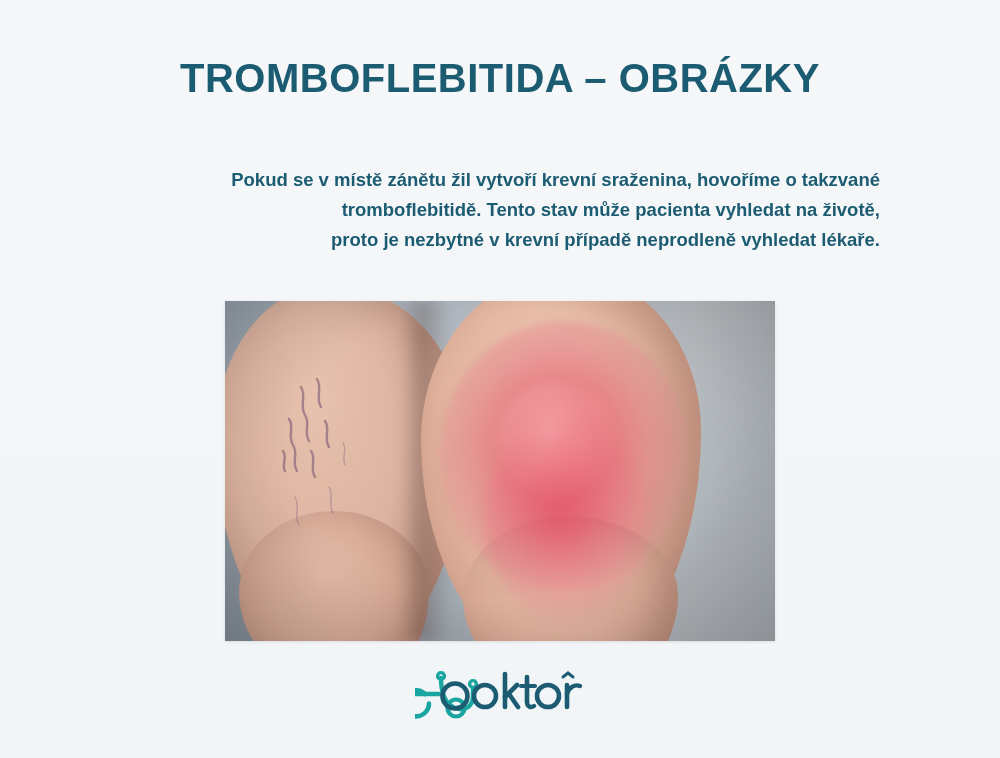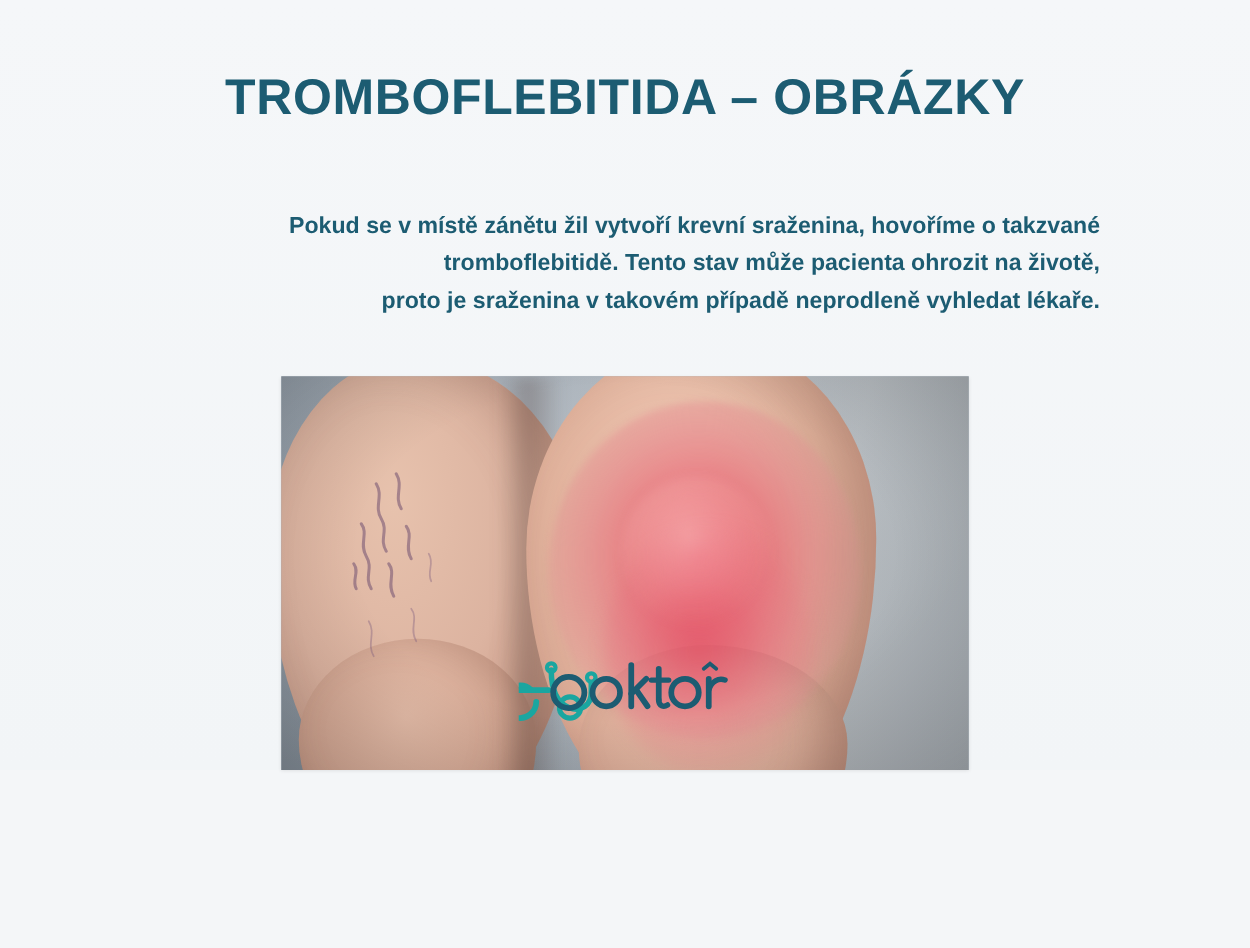--- a/index.html
+++ b/index.html
@@ -9,21 +9,21 @@
   body {
     width: 1000px;
     height: 758px;
     background: #f4f6f8;
     font-family: "Liberation Sans", sans-serif;
     overflow: hidden;
   }
   .page {
     position: relative;
     width: 1000px;
-    height: 616px;
+    height: 758px;
     background: linear-gradient(180deg, #f5f7f9 0%, #f2f5f7 100%);
     box-sizing: border-box;
     display: flex;
     flex-direction: column;
     align-items: center;
   }
   .title {
     margin-top: 54px;
     font-size: 40px;
     line-height: 48px;
@@ -178,22 +178,22 @@
 </style>
 </head>
 <body>
 
 <div class="page">
 
   <h1 class="title">TROMBOFLEBITIDA – OBRÁZKY</h1>
 
   <div class="subtitle">
     <span class="line">Pokud se v místě zánětu žil vytvoří krevní sraženina, hovoříme o takzvané</span>
-    <span class="line">tromboflebitidě. Tento stav může pacienta ohrozit na životě,</span>
-    <span class="line">proto je sraženina v takovém případě neprodleně vyhledat lékaře.</span>
+    <span class="line">tromboflebitidě. Tento stav může pacienta vyhledat na životě,</span>
+    <span class="line">proto je nezbytné v krevní případě neprodleně vyhledat lékaře.</span>
   </div>
 
   <div class="photo-frame">
     <div class="photo-bg"></div>
     <div class="leg leg-left"></div>
     <div class="leg leg-left-lower"></div>
     <div class="shadow-gap"></div>
     <div class="leg leg-right"></div>
     <div class="leg leg-right-lower"></div>
     <div class="inflammation"></div>

